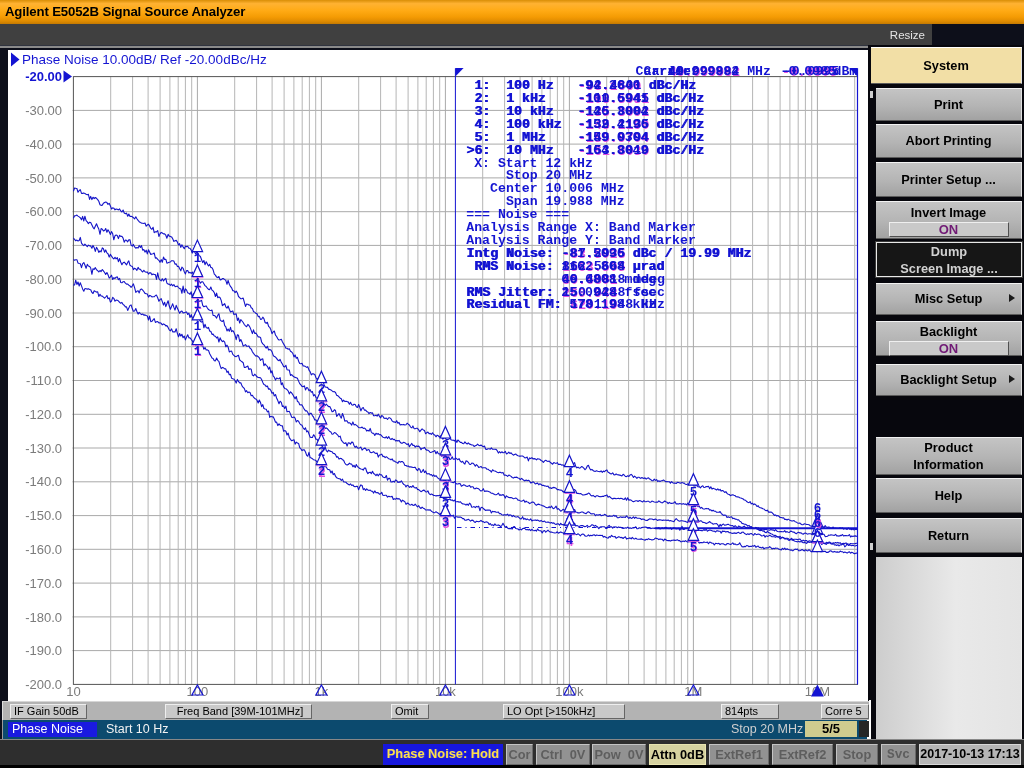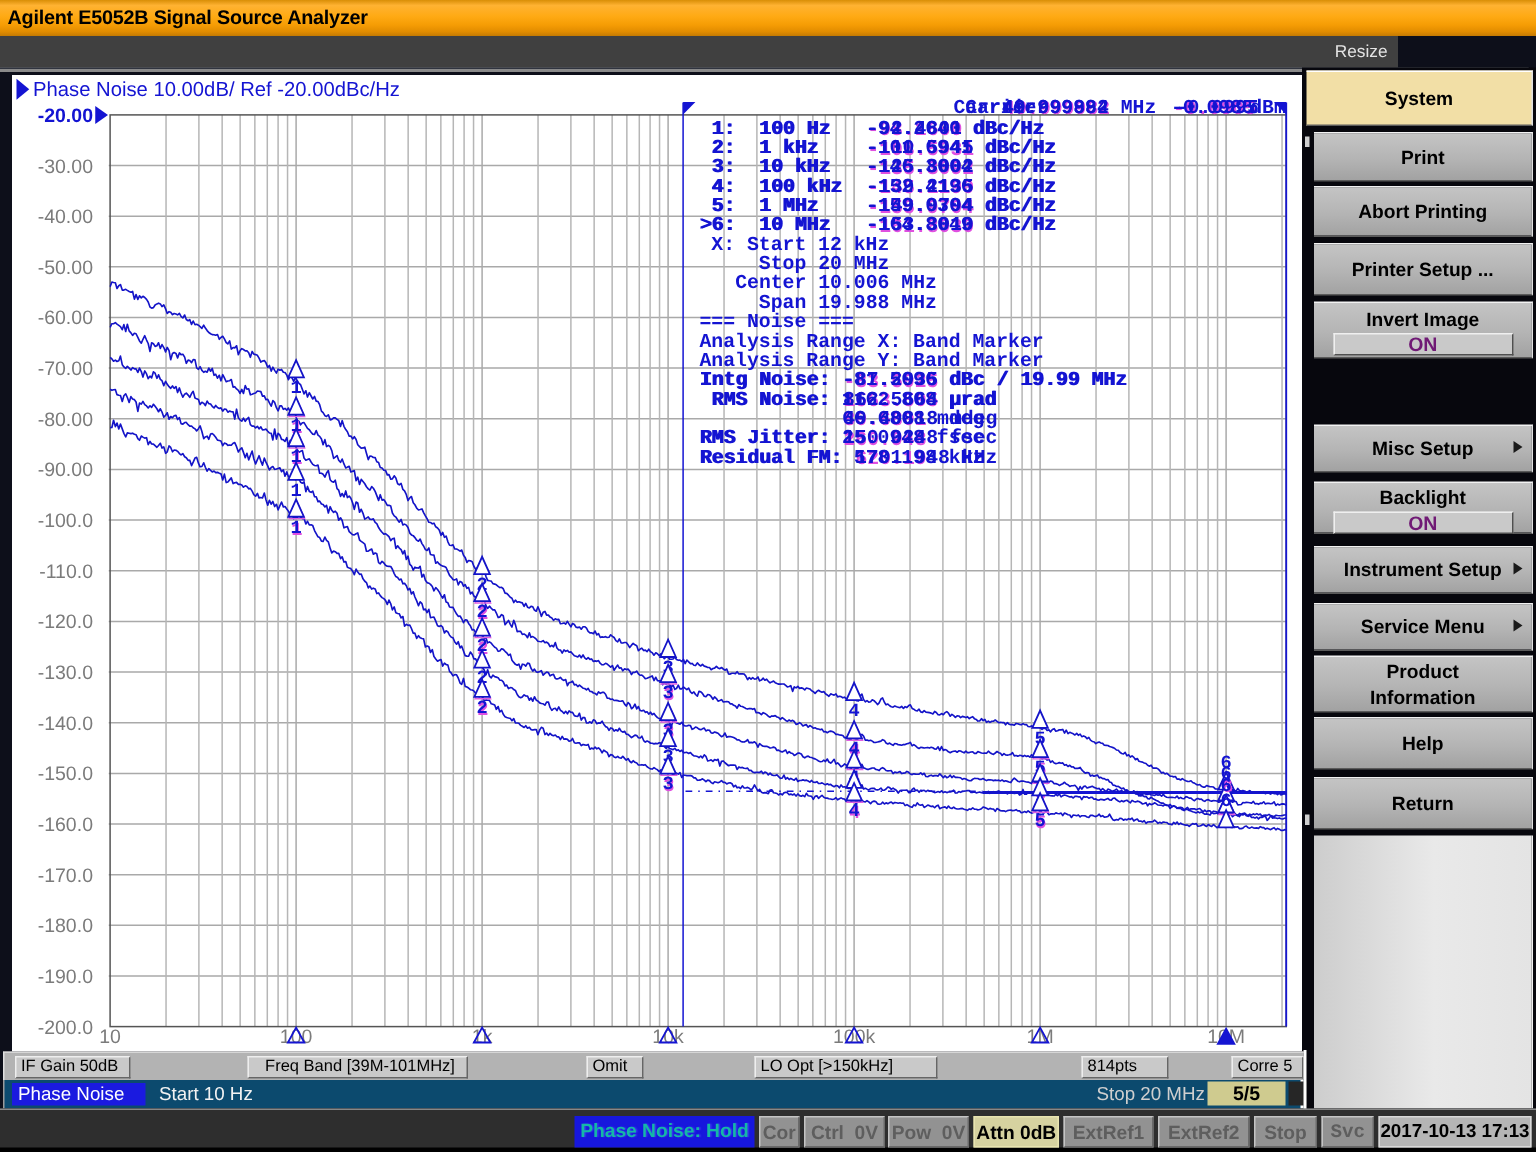--- a/index.html
+++ b/index.html
@@ -31,21 +31,21 @@
 .r1box { position:absolute; top:2px; height:15px; background:#c9c9c9; border:1px solid; border-color:#eee #666 #666 #eee; font-size:11px; line-height:13px; color:#000; padding-left:3px; white-space:nowrap; overflow:hidden;}
 #row2 { position:absolute; left:2px; top:720px; width:867px; height:19px; background:#0c4a6e; border-left:1px solid #9a9a9a; border-right:2px solid #fff;}
 #pnbox { position:absolute; left:5px; top:2px; width:89px; height:15px; background:#1a1ae0; color:#fff; font-size:12.5px; line-height:15px; padding-left:4px;}
 #start10 { position:absolute; left:103px; top:2px; color:#f2f2f2; font-size:12.5px; line-height:15px;}
 #stop20 { position:absolute; left:728px; top:2px; color:#cfcfcf; font-size:12.5px; line-height:15px;}
 #fivebox { position:absolute; left:802px; top:1px; width:52px; height:16px; background:#cfcb8f; color:#000; font-weight:bold; font-size:13px; line-height:16px; text-align:center;}
 #dkbox { position:absolute; left:856px; top:1px; width:12px; height:16px; background:#262626;}
 #row3 { position:absolute; left:0px; top:739px; width:1024px; height:29px; background:#2e2e2e; border-top:1px solid #888; border-bottom:3px solid #000;}
 .st { position:absolute; top:4px; height:21px; font-size:12.8px; font-weight:bold; line-height:19px; text-align:center; white-space:nowrap; overflow:hidden; }
 .stg { background:#929292; color:#5e5e5e; border:1px solid #c4c4c4; border-bottom-color:#6a6a6a; border-right-color:#6a6a6a; }
-.stpn { background:#1717dd; color:#14b8a6; text-shadow:1px 0 1px #3838ee; }
+.stpn { background:#1717dd; color:#fde047; text-shadow:1px 0 1px #3838ee; }
 .stat { background:#d6d2a0; color:#000; border:1px solid #e8e4b0; }
 .stdt { background:#b5b5b5; color:#000; border:1px solid #d8d8d8; }
 </style></head>
 <body>
 <div id="root">
   <div id="title">Agilent E5052B Signal Source Analyzer</div>
   <div id="resizebar">
       <span>Resize</span>
     </div>
   <div id="grayline"></div>
@@ -360,34 +360,33 @@
 <div class="btn" style="left:876px;top:123.5px;height:34.5px;">
       <span>Abort Printing</span>
     </div>
 <div class="btn" style="left:876px;top:161.5px;height:35.5px;">
       <span>Printer Setup ...</span>
     </div>
 <div class="btn" style="left:876px;top:200.5px;height:38.5px;">
       <span style="margin-top:2px">Invert Image</span>
       <div class="onstrip">ON</div>
     </div>
+<div class="btn bdark" style="left:876px;top:242px;height:35px;">
+      <span>Dump<br>Screen Image ...</span>
+    </div>
 <div class="btn" style="left:876px;top:283px;height:31.5px;">
       <span>Misc Setup</span>
       <div class="arr"></div>
     </div>
 <div class="btn" style="left:876px;top:321px;height:35px;">
       <span style="margin-top:2px">Backlight</span>
       <div class="onstrip">ON</div>
     </div>
 <div class="btn" style="left:876px;top:363.5px;height:32.5px;">
-      <span>Instrument Setup</span>
-      <div class="arr"></div>
-    </div>
-<div class="btn" style="left:876px;top:401.5px;height:32px;">
-      <span>Service Menu</span>
+      <span>Backlight Setup</span>
       <div class="arr"></div>
     </div>
 <div class="btn" style="left:876px;top:436.5px;height:38.5px;">
       <span>Product<br>Information</span>
     </div>
 <div class="btn" style="left:876px;top:478px;height:34.5px;">
       <span>Help</span>
     </div>
 <div class="btn" style="left:876px;top:517.5px;height:35px;">
       <span>Return</span>

